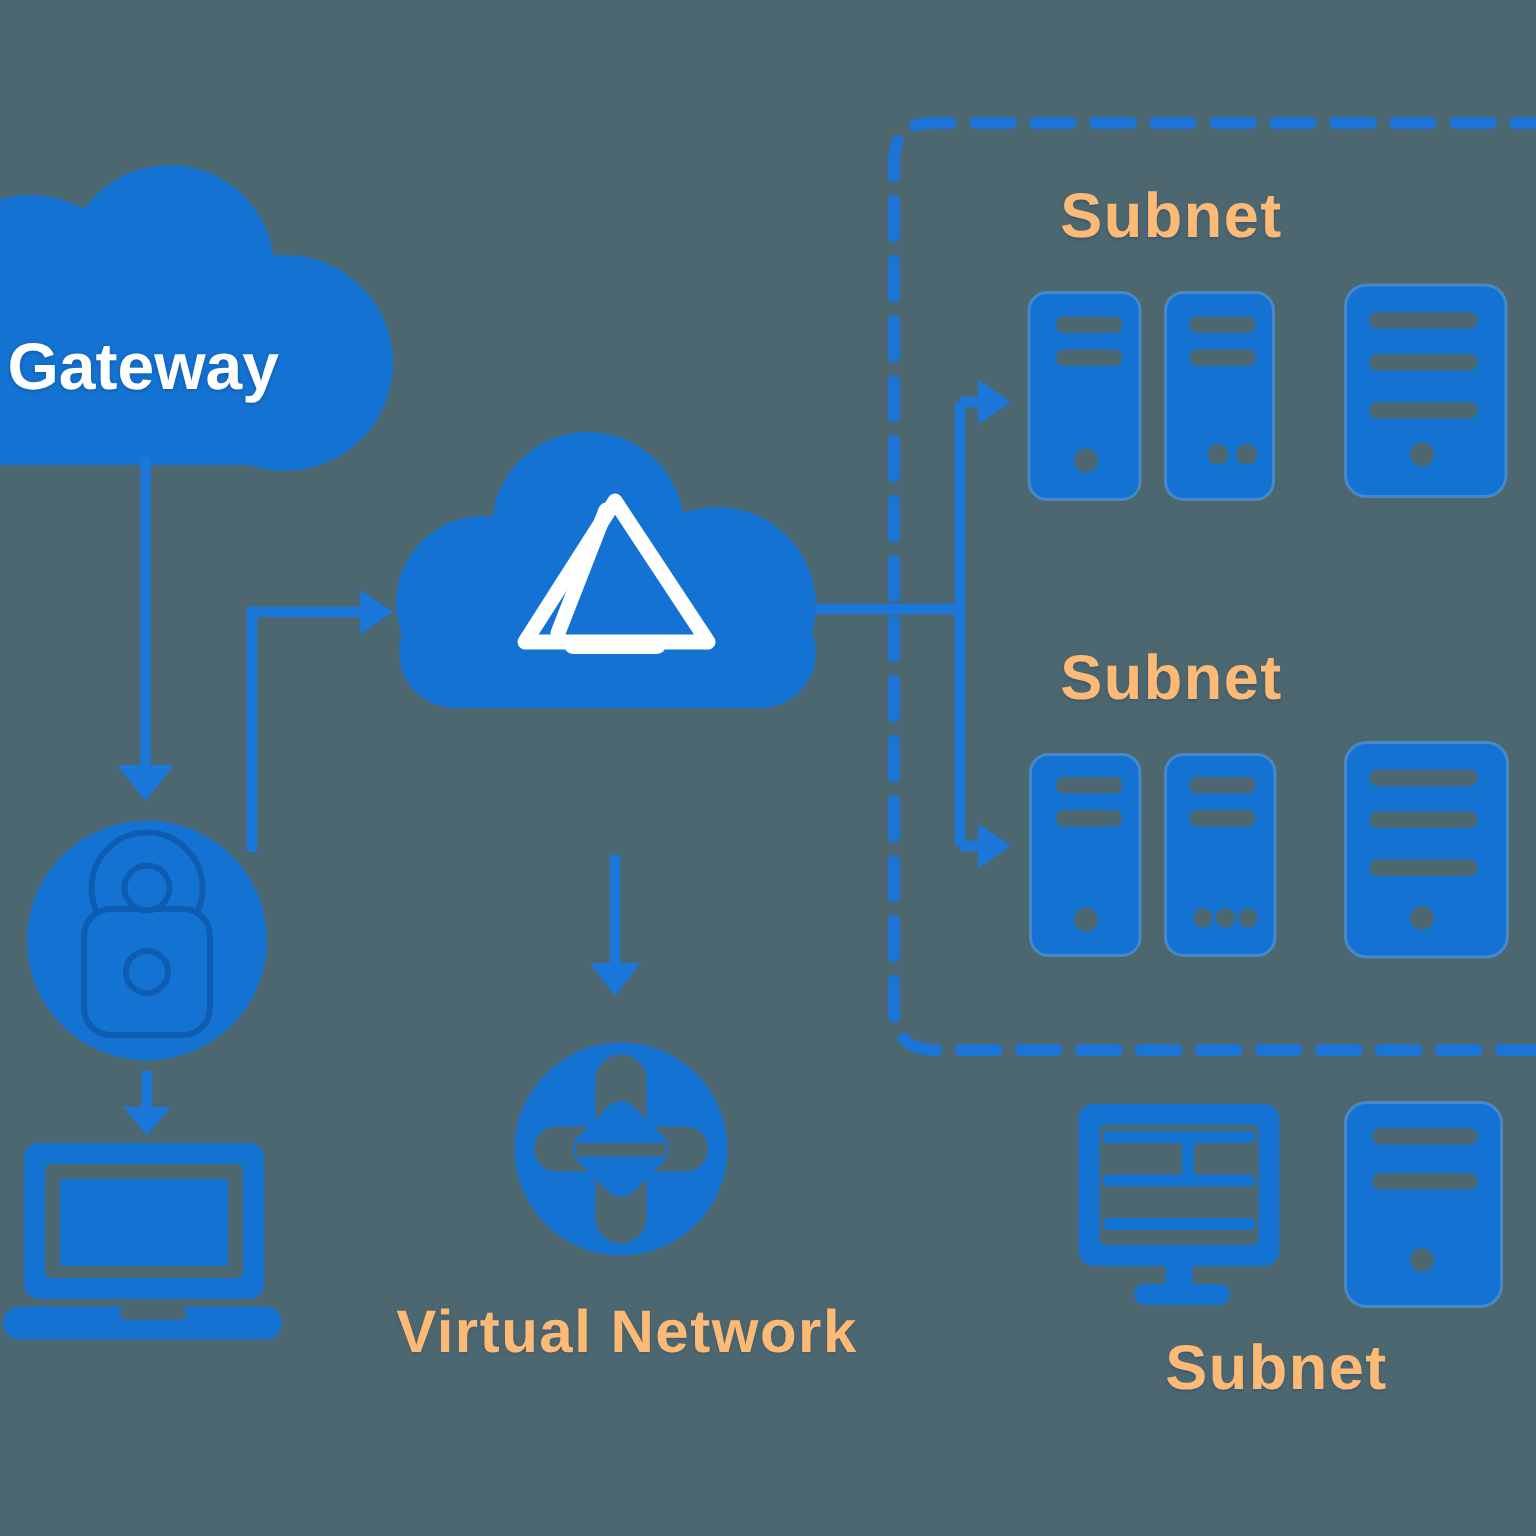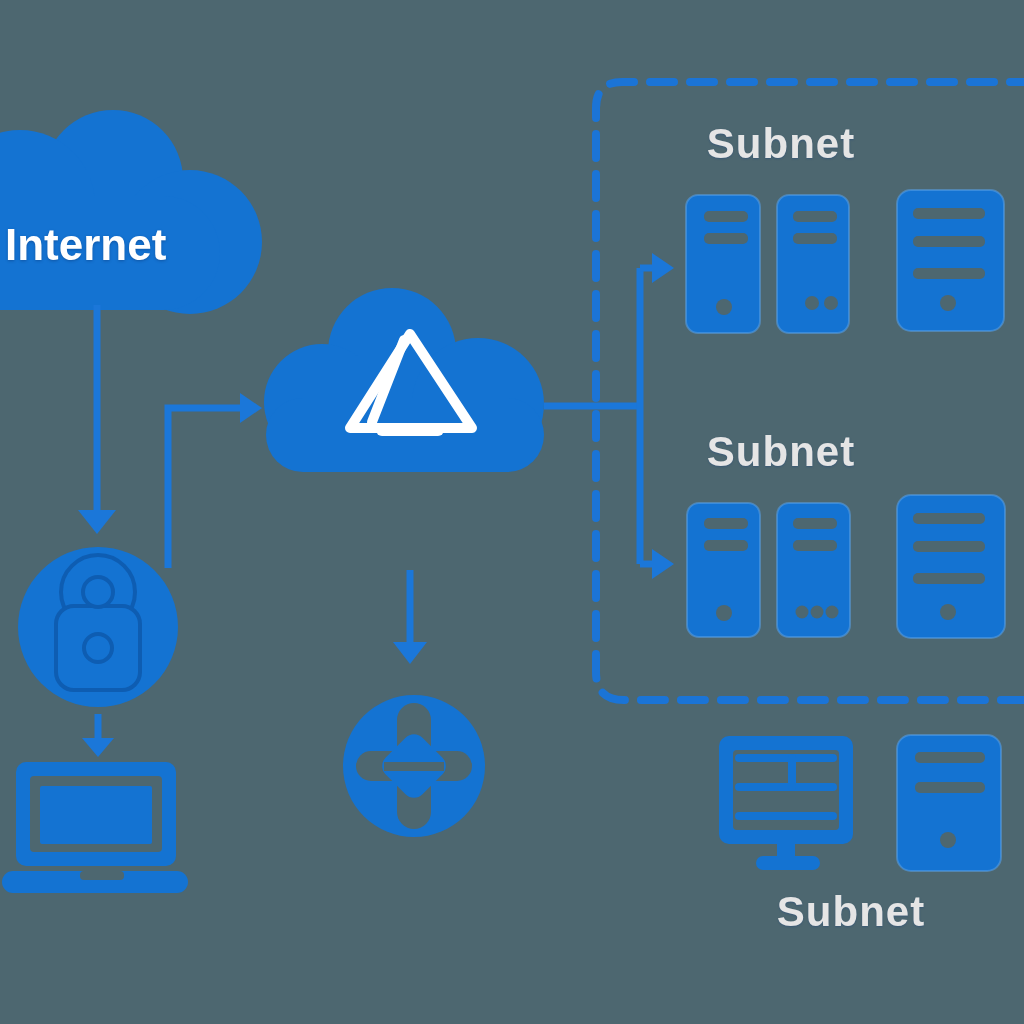--- a/index.html
+++ b/index.html
@@ -1,19 +1,19 @@
 <!DOCTYPE html>
 <html><head>
 <meta charset="utf-8">
 <style>
   html,body{margin:0;padding:0;width:1024px;height:1024px;overflow:hidden;}
   body{background:#4d6770;font-family:"Liberation Sans",sans-serif;position:relative;}
   #stage{position:absolute;inset:0;width:1024px;height:1024px;}
   #diagram-svg{position:absolute;left:0;top:0;}
-  .label{position:absolute;font-weight:bold;color:#e5e5e5;white-space:nowrap;
+  .label{position:absolute;font-weight:bold;color:#fdba74;white-space:nowrap;
          text-shadow:0 1px 2px rgba(20,60,130,0.35);}
   .label.centered{transform:translateX(-50%);}
   #internet-label{left:5px;top:220px;font-size:44px;color:#ffffff;
                   text-shadow:0 1px 3px rgba(10,50,110,0.45);}
   #vpn-gateway-label{left:408px;top:496px;font-size:40px;letter-spacing:2px;}
   #virtual-network-label{left:418px;top:866px;font-size:40px;letter-spacing:1px;}
   #subnet-top-label{left:781px;top:120px;font-size:42px;letter-spacing:1px;}
   #subnet-middle-label{left:781px;top:428px;font-size:42px;letter-spacing:1px;}
   #subnet-bottom-label{left:851px;top:888px;font-size:42px;letter-spacing:1px;}
 </style>
@@ -164,23 +164,24 @@
     <g>
       <circle cx="414" cy="766" r="71" fill="#1473d2"></circle>
       <rect x="397" y="703" width="34" height="126" rx="17" fill="#4d6770"></rect>
       <rect x="356" y="751" width="116" height="30" rx="15" fill="#4d6770"></rect>
       <rect x="388" y="740" width="52" height="52" rx="12" fill="#1473d2" transform="rotate(45 414 766)"></rect>
       <rect x="384" y="762" width="60" height="9" fill="#4d6770"></rect>
     </g>
 
   </svg>
 
-  <div class="label" id="internet-label">Internet</div>
+  <div class="label" id="internet-label">Gateway</div>
 
 
+  <div class="label centered" id="virtual-network-label">Virtual Network</div>
 
   <div class="label centered" id="subnet-top-label">Subnet</div>
 
   <div class="label centered" id="subnet-middle-label">Subnet</div>
 
   <div class="label centered" id="subnet-bottom-label">Subnet</div>
 
 </div>
 
 </body></html>

